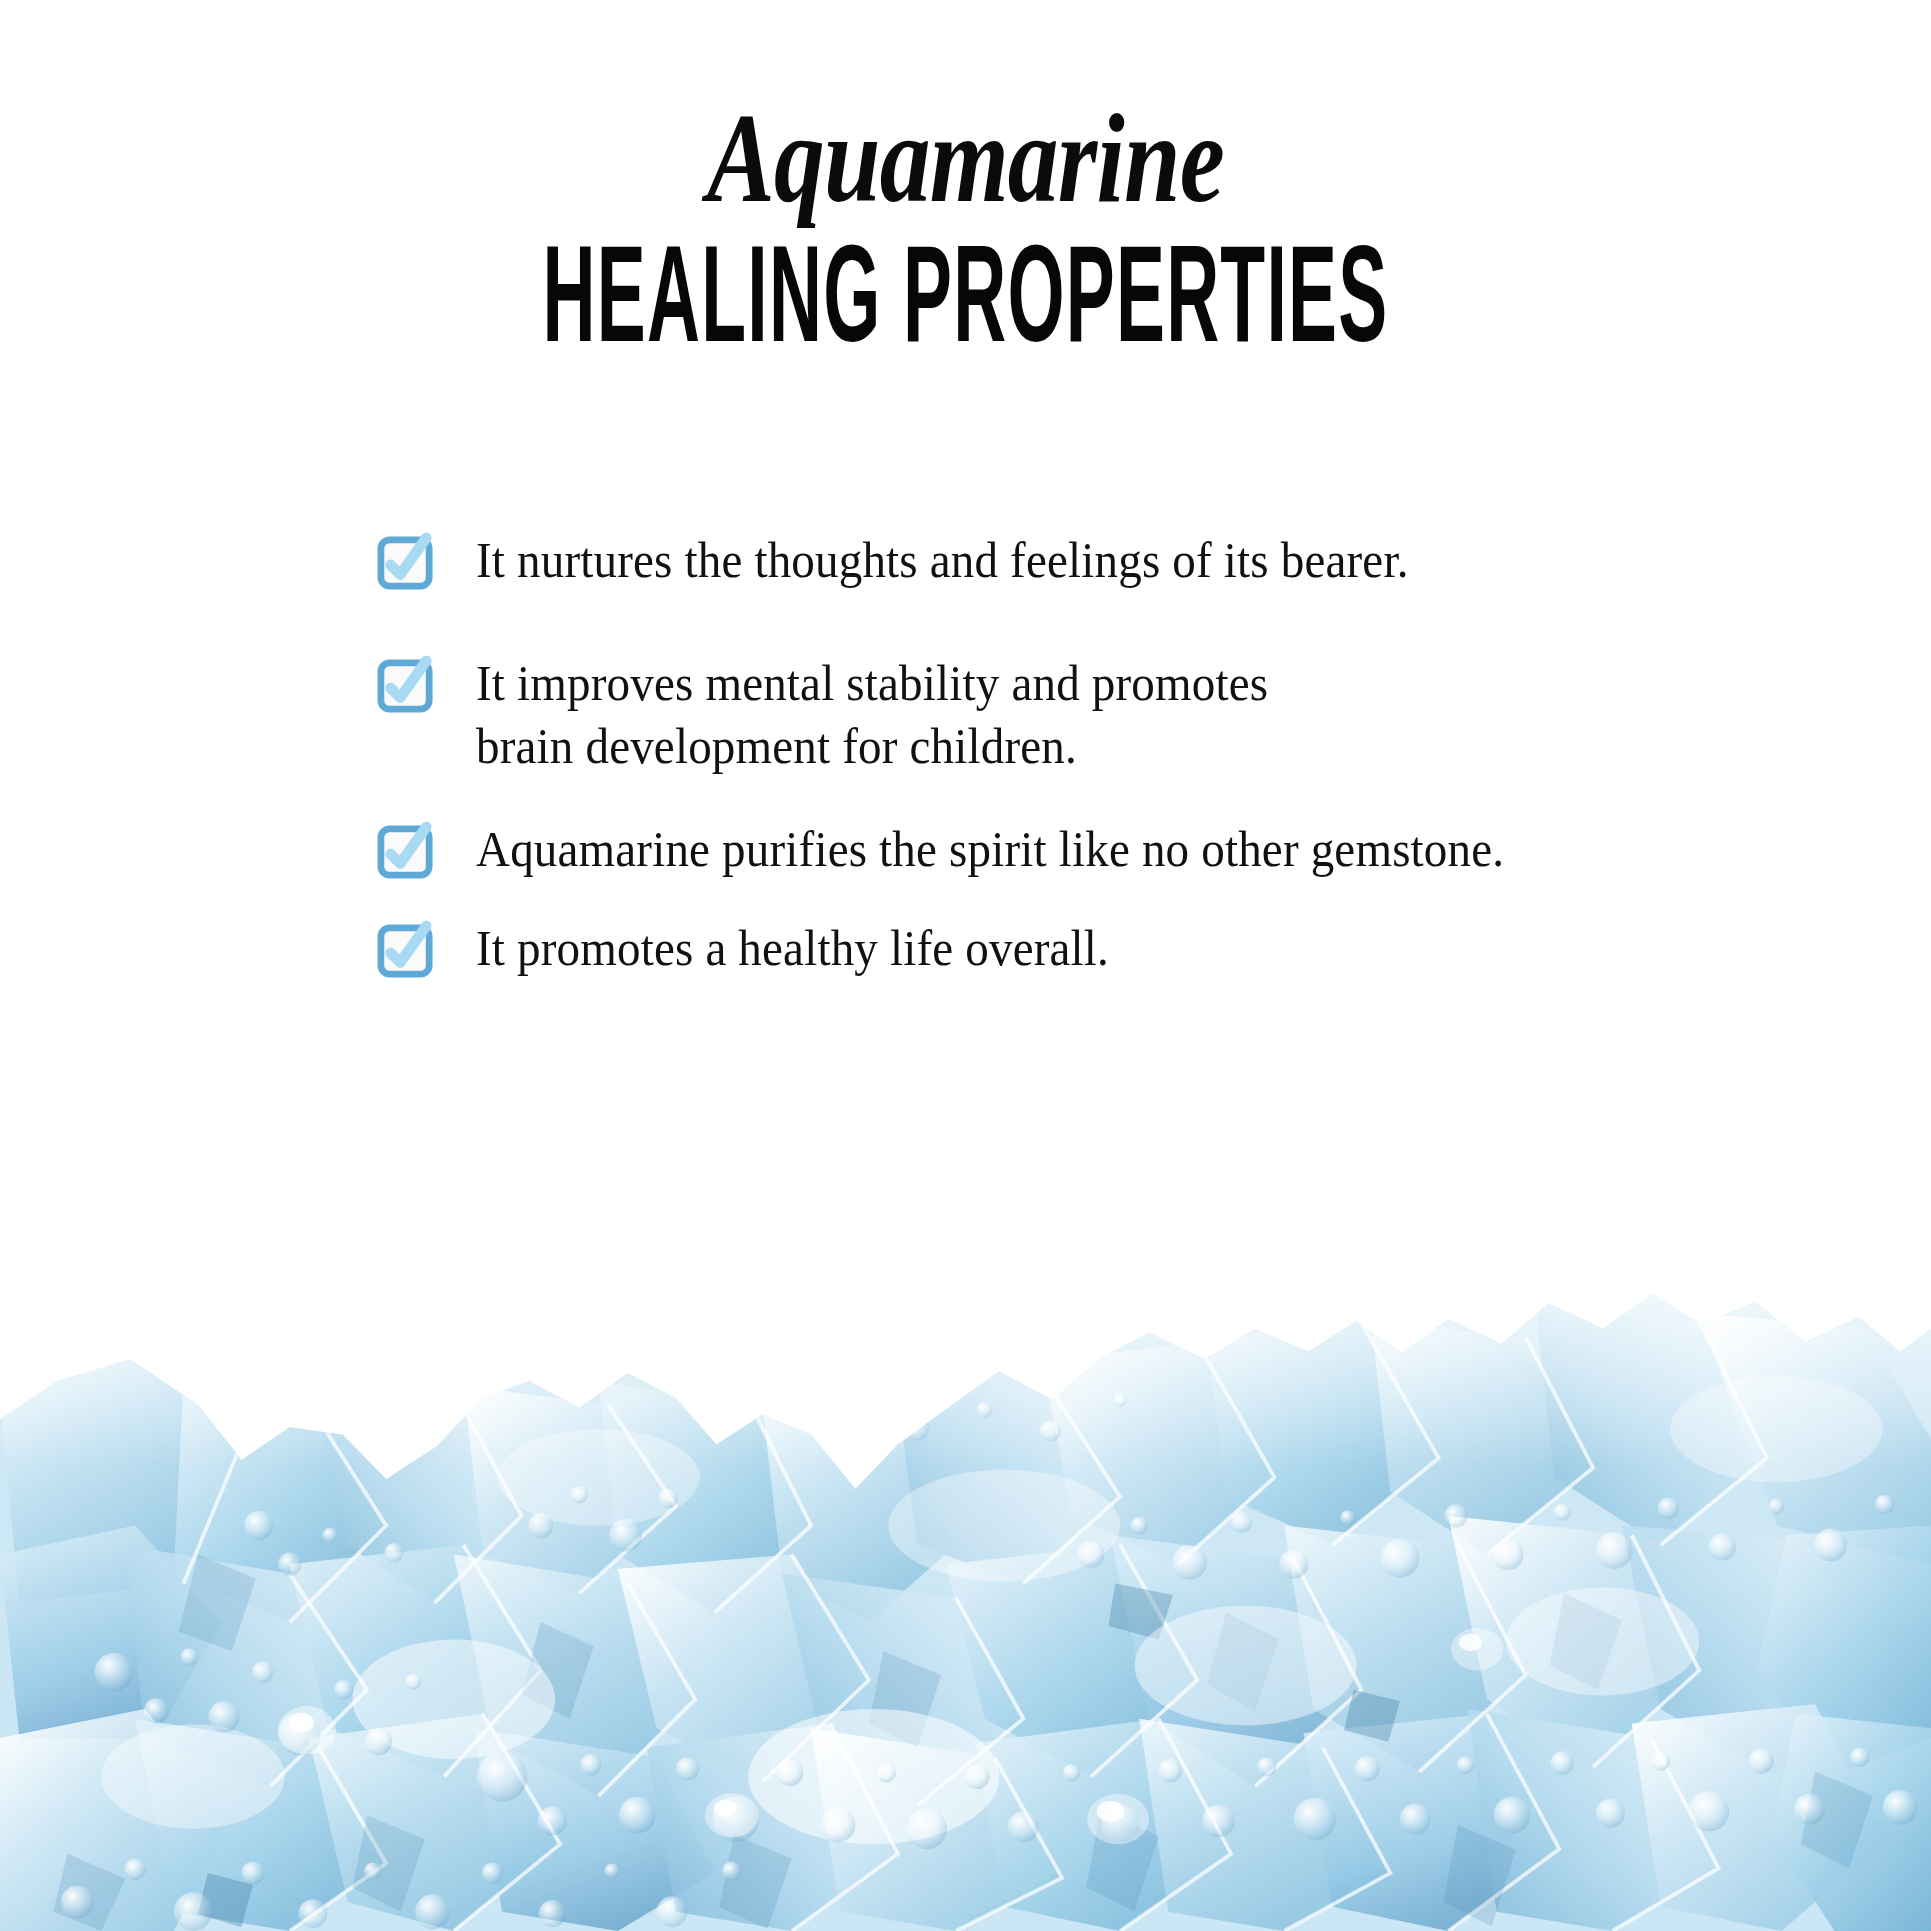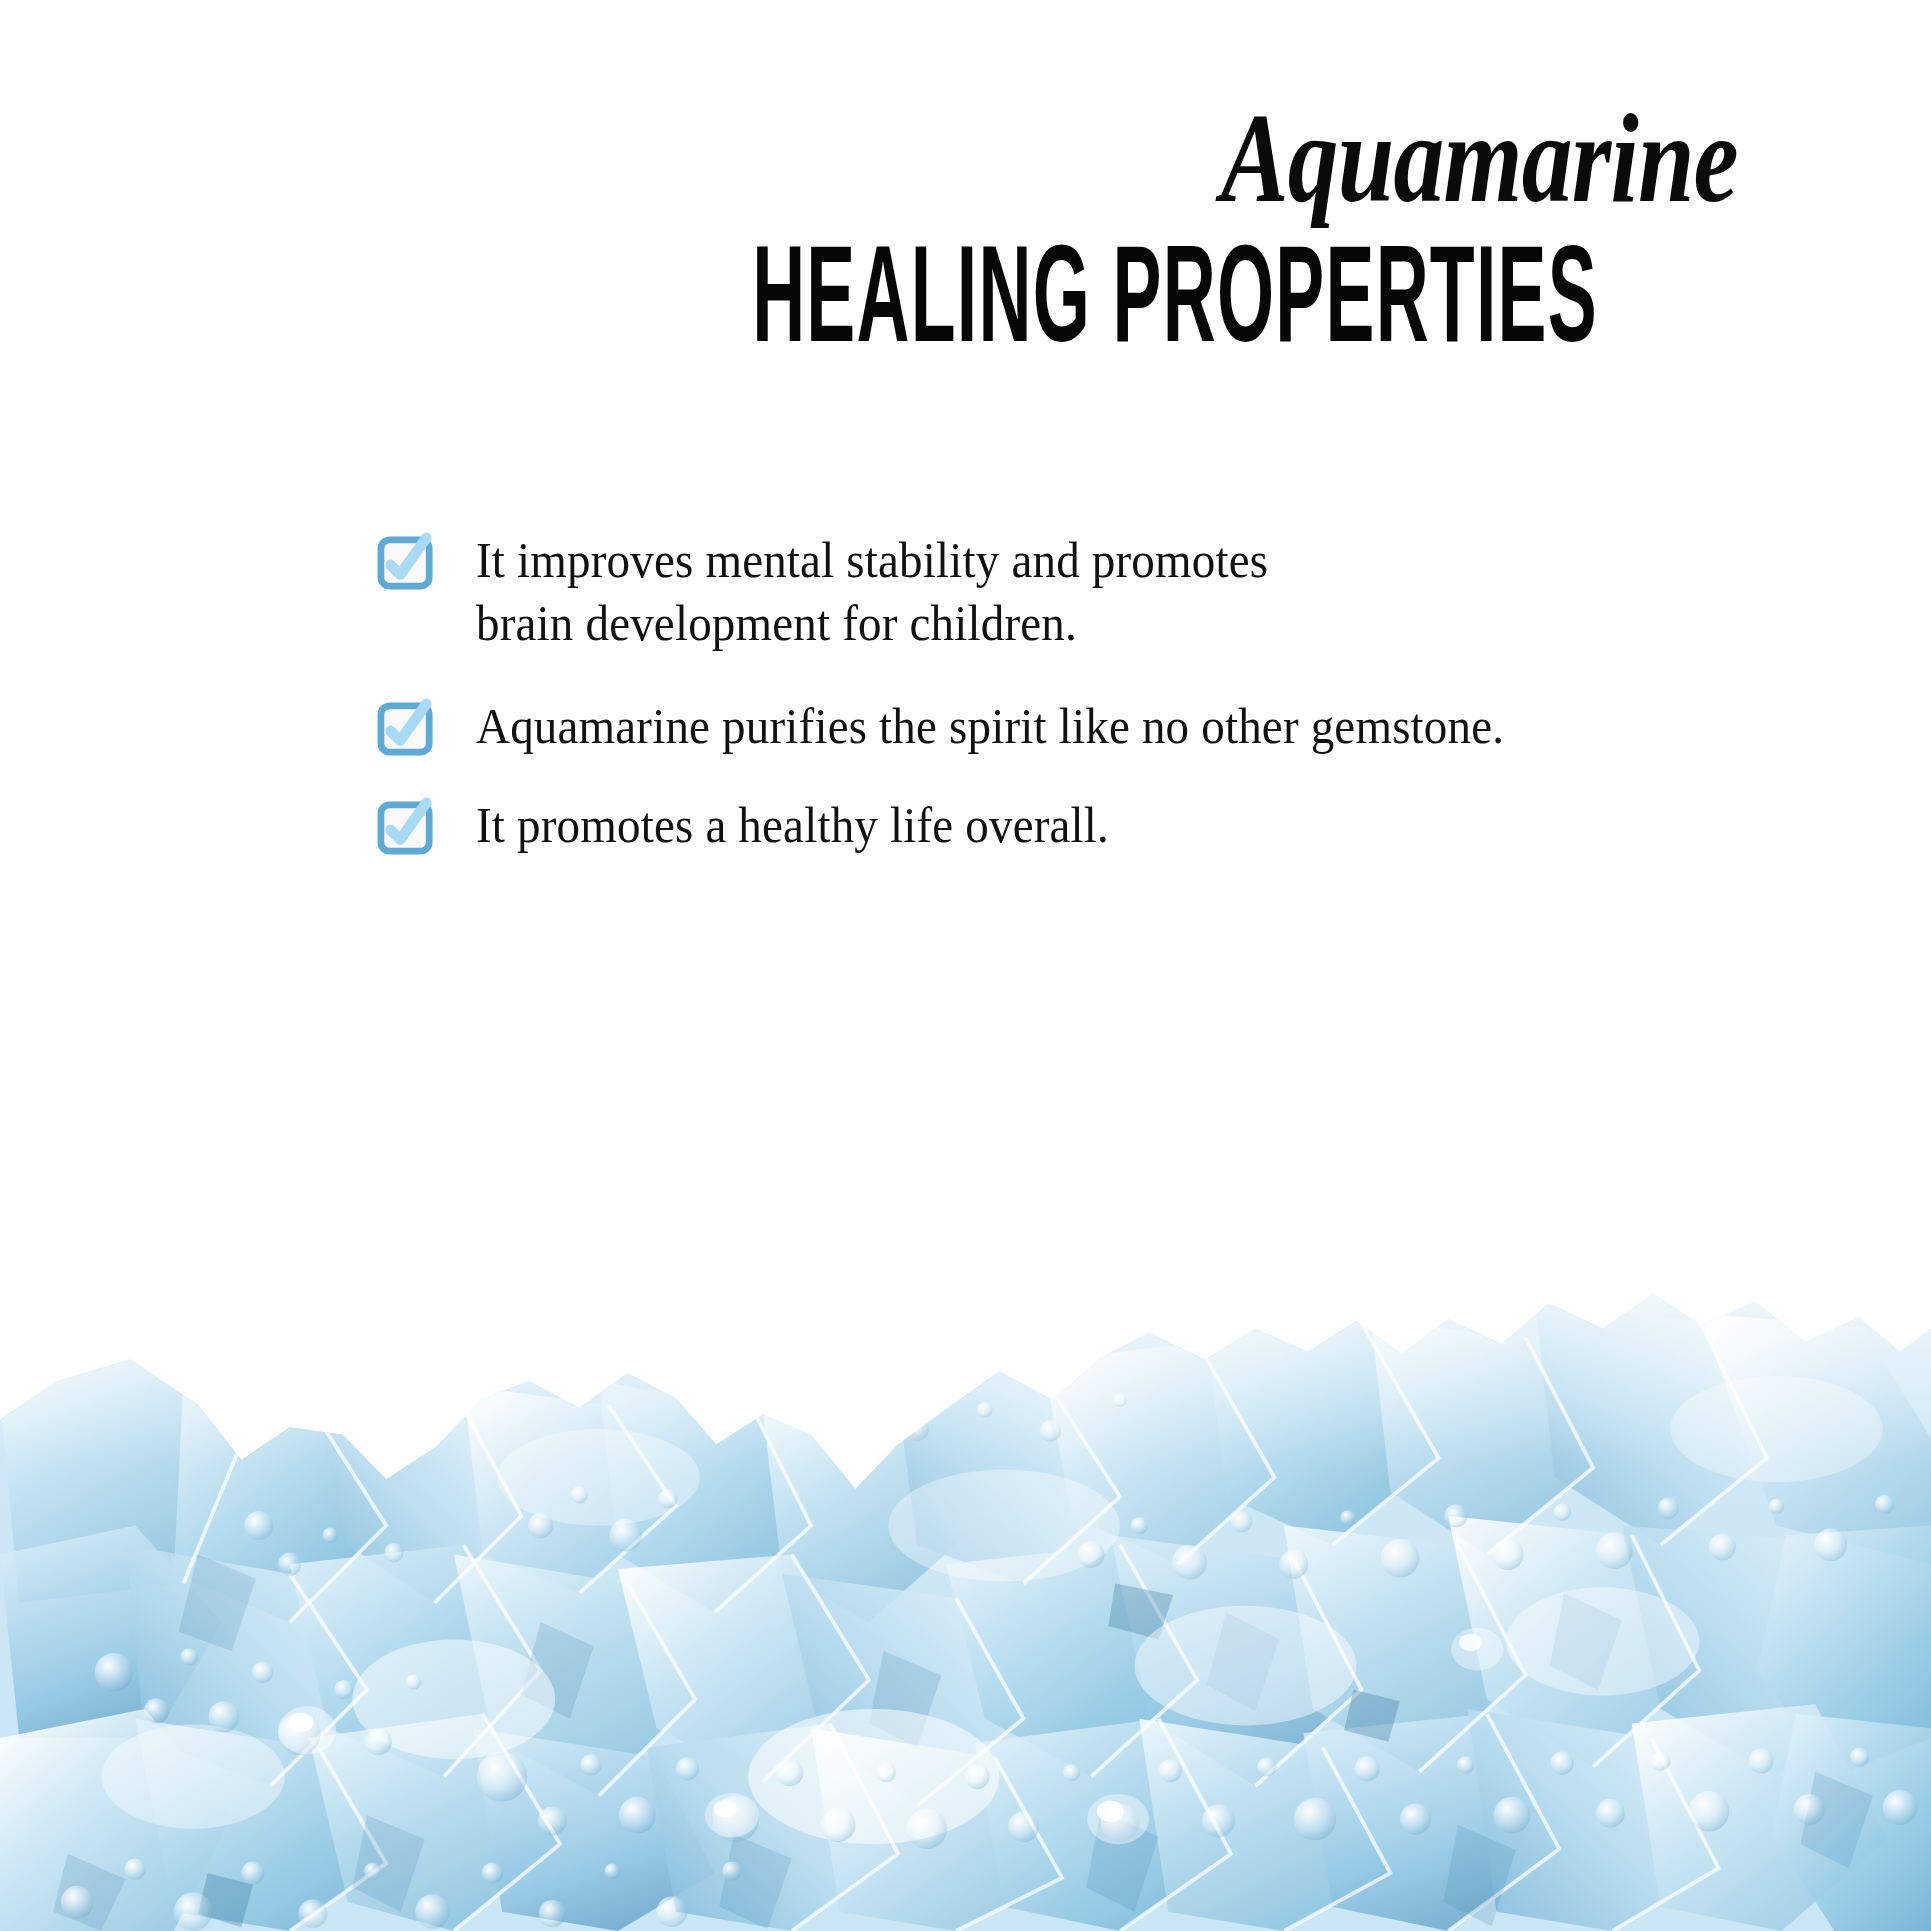--- a/index.html
+++ b/index.html
@@ -16,21 +16,21 @@
     overflow: hidden;
     font-family: "Liberation Serif", "DejaVu Serif", serif;
   }
 
   
   .heading-block {
     position: absolute;
     top: 92px;
     left: 0;
     width: 1931px;
-    text-align: right;
+    text-align: center;
     z-index: 5;
   }
   .title-main {
     display: block;
     font-family: "Liberation Serif", "DejaVu Serif", serif;
     font-style: italic;
     font-weight: 700;
     font-size: 127px;
     line-height: 1.04;
     letter-spacing: -1px;
@@ -115,20 +115,29 @@
 
 <div id="poster">
 
   <div class="heading-block">
     <span class="title-main">Aquamarine</span>
     <span class="title-sub">HEALING PROPERTIES</span>
   </div>
 
   <div class="checklist">
 
+    <div class="check-item row-1">
+      <span class="check-icon">
+        <svg viewBox="0 0 58 58" xmlns="http://www.w3.org/2000/svg">
+          <rect x="3" y="5" width="50" height="48" rx="9" ry="9" fill="#fafafa" stroke="#5fa9d6" stroke-width="7"></rect>
+          <path d="M13 31 L23 41 L50 3" fill="none" stroke="#a8daf3" stroke-width="11" stroke-linecap="round" stroke-linejoin="round"></path>
+        </svg>
+      </span>
+      <span class="check-text">It nurtures the thoughts and feelings of its bearer.</span>
+    </div>
 
     <div class="check-item row-2">
       <span class="check-icon">
         <svg viewBox="0 0 58 58" xmlns="http://www.w3.org/2000/svg">
           <rect x="3" y="5" width="50" height="48" rx="9" ry="9" fill="#fafafa" stroke="#5fa9d6" stroke-width="7"></rect>
           <path d="M13 31 L23 41 L50 3" fill="none" stroke="#a8daf3" stroke-width="11" stroke-linecap="round" stroke-linejoin="round"></path>
         </svg>
       </span>
       <span class="check-text">It improves mental stability and promotes
 brain development for children.</span>

